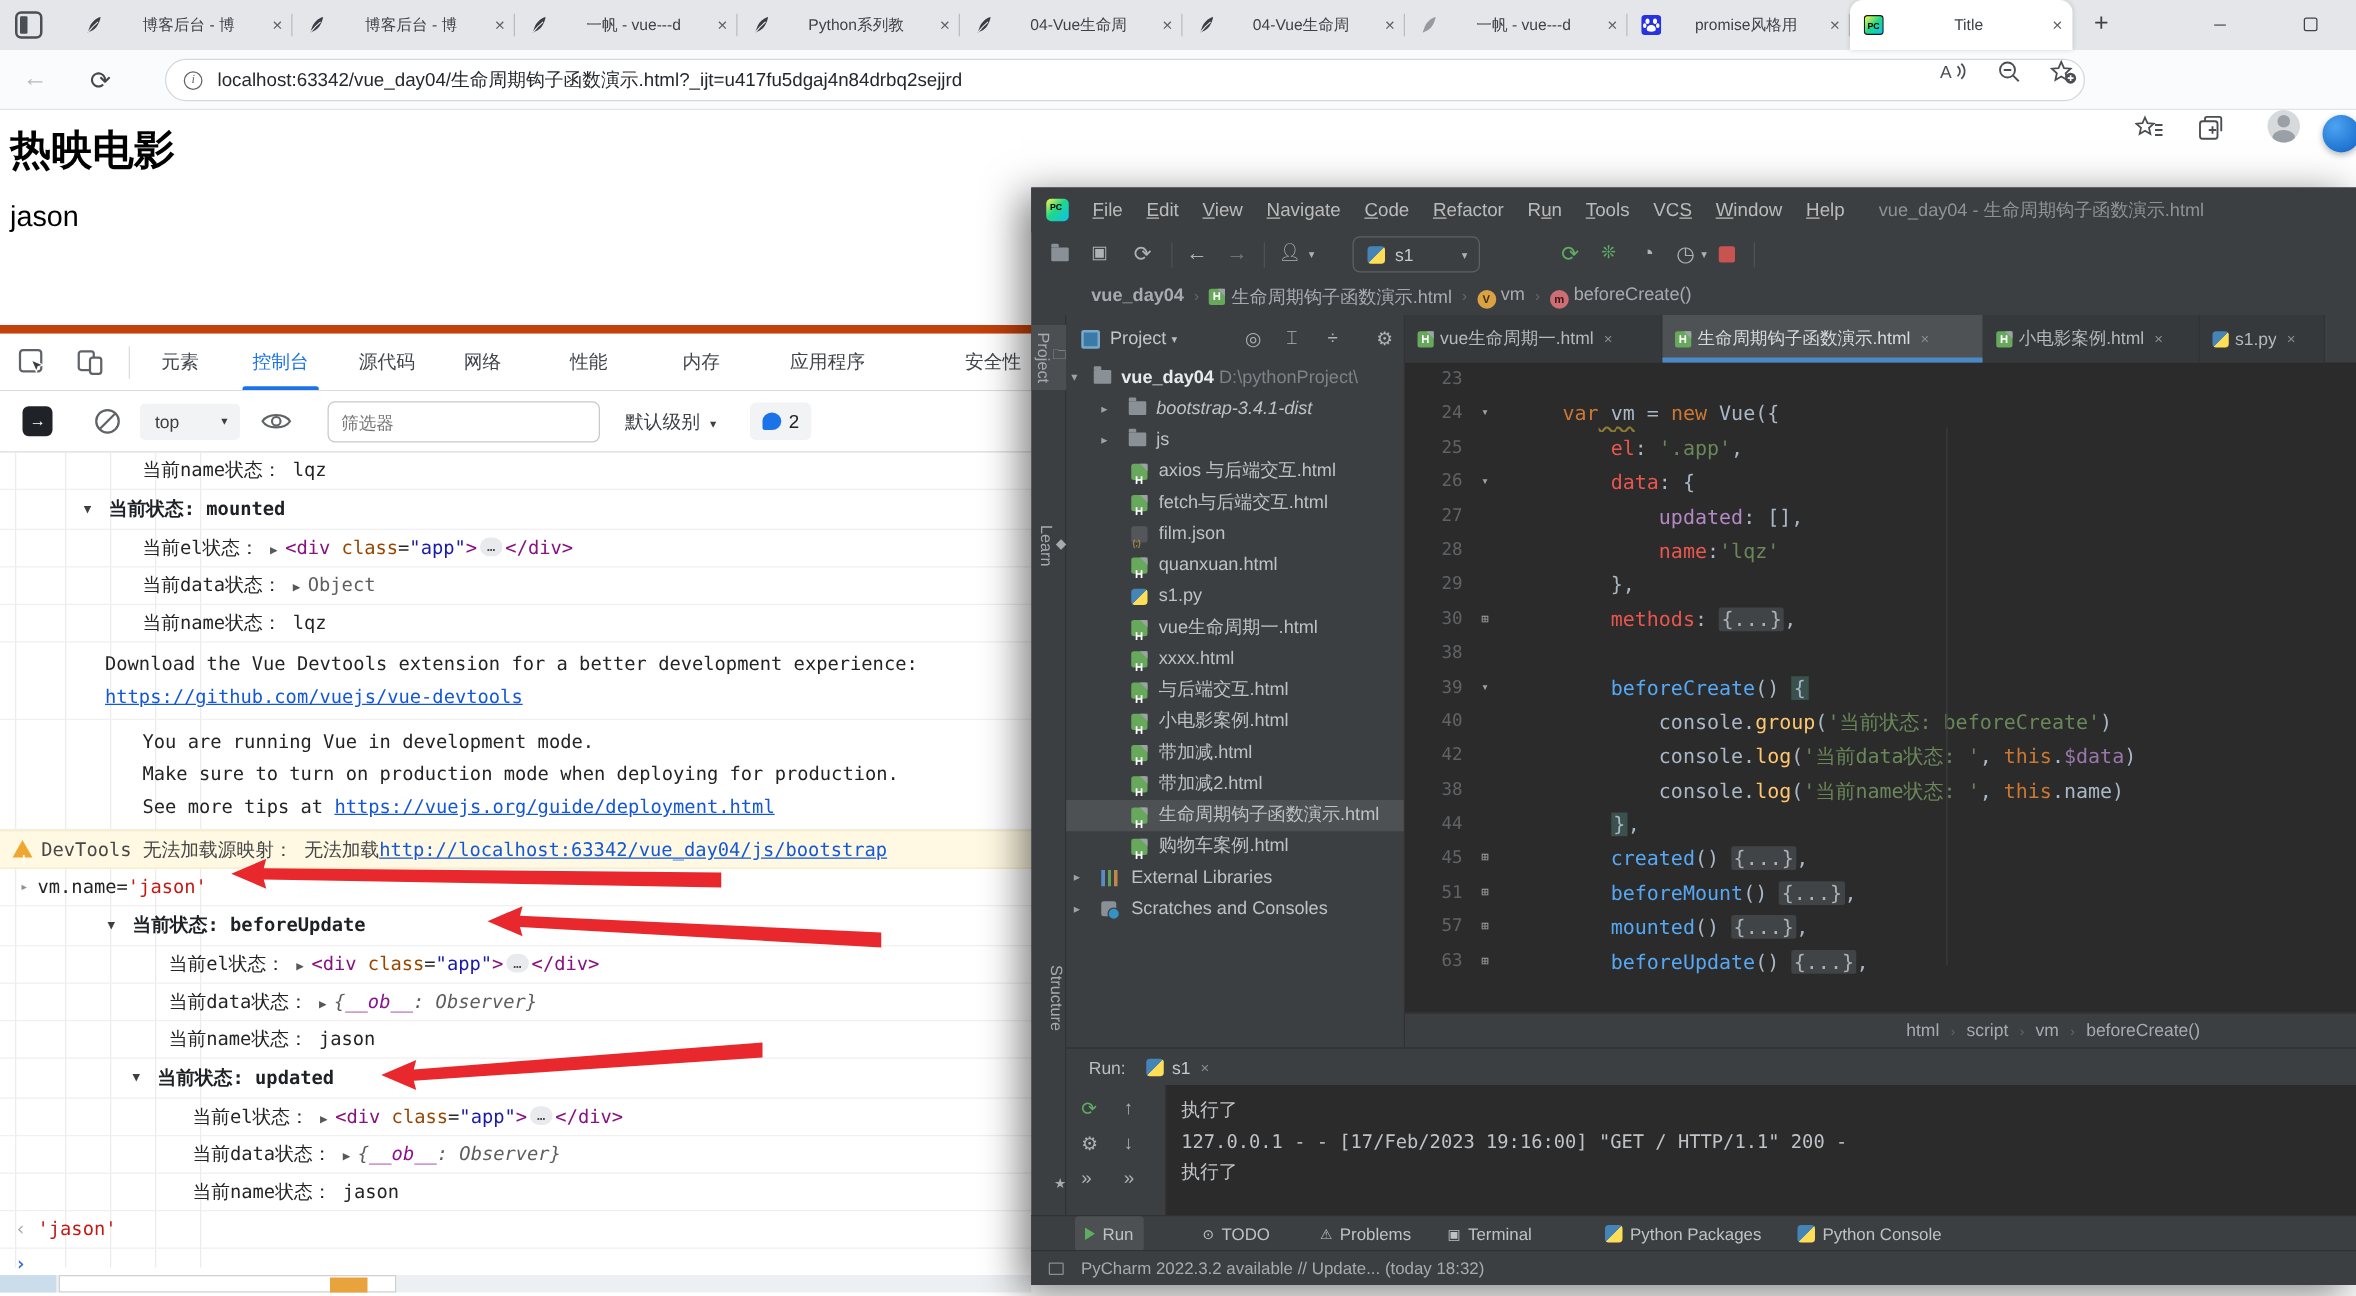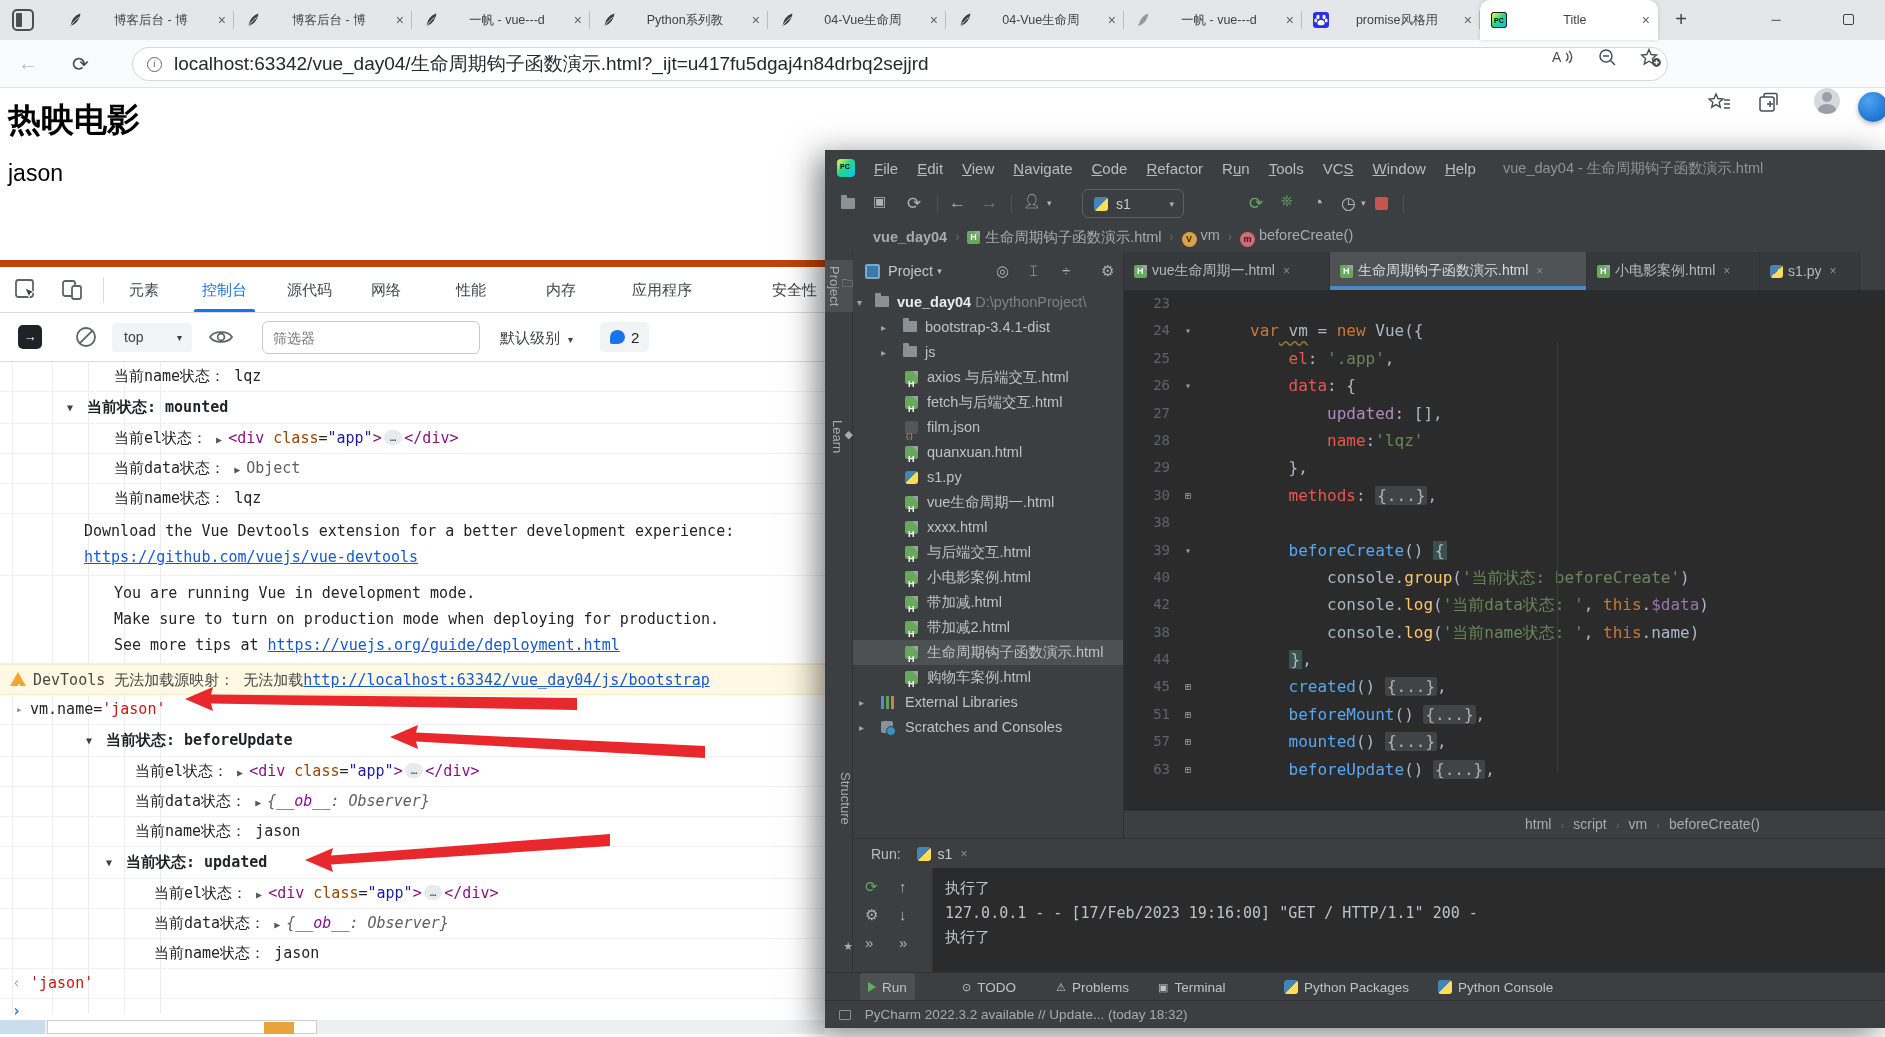--- a/index.html
+++ b/index.html
@@ -18,21 +18,21 @@
   .btab .ttl { flex:1; font-size:12.5px; color:#3F4247; white-space:nowrap; overflow:hidden;text-align:center; }
   .btab .cls { font-size:14px; color:#5F6368; margin-left:6px; cursor:default; }
   .newtab { position:absolute; top:8px; font-size:20px; color:#3F4247; width:26px; text-align:center; }
   .winctl { position:absolute; top:0px; width:40px; height:38px; color:#3F4247; font-size:13px; display:flex; align-items:center; justify-content:center; }
   .maxbox { width:11px; height:11px; border:1.3px solid #3F4247; border-radius:2px; }
 
   .toolbar { position:absolute; left:0; top:40px; width:1885px; height:48px; background:#FAFBFC; border-bottom:1px solid #E2E4E8; }
   .navic { position:absolute; top:12px; font-size:20px; }
   .urlpill { position:absolute; left:132px; top:7px; width:1536px; height:34px; background:#fff; border:1px solid #D4D7DB; border-radius:17px; display:flex; align-items:center; }
   .infoic { width:15px; height:15px; border:1.4px solid #5F6368; border-radius:50%; color:#5F6368; font-size:10px; line-height:12px; text-align:center; margin:0 12px 0 14px; font-family:"Liberation Serif",serif; font-style:italic; }
-  .urltxt { font-size:19px; color:#24292E; white-space:nowrap; }
+  .urltxt { font-size:15px; color:#24292E; white-space:nowrap; }
   .pill-ic { position:absolute; top:8px; }
   .out-ic { position:absolute; top:52px; }
   .avatar { position:absolute; left:1814px; top:48px; width:26px; height:26px; border-radius:50%; background:#D7DADD; overflow:hidden; }
   .avatar::before { content:""; position:absolute; left:8px; top:4px; width:10px; height:10px; border-radius:50%; background:#9AA0A6; }
   .avatar::after { content:""; position:absolute; left:4px; top:16px; width:18px; height:12px; border-radius:50%; background:#9AA0A6; }
   .moredots { position:absolute; left:1862px; top:56px; font-size:14px; color:#5F6368; letter-spacing:2px; }
   .edgebubble { position:absolute; left:1858px; top:92px; width:30px; height:30px; border-radius:50%;
                 background:radial-gradient(circle at 35% 30%, #4EA3F1, #0B62C4); box-shadow:0 2px 5px rgba(0,0,0,.3); }
 
   
@@ -546,21 +546,21 @@
       </div>
       <div class="tree" id="pc-tree">
           <div class="trow">
             <span class="chv" style="left: 4px;">▾</span>
             <span class="ic-folder" style="position: absolute; left: 22px; top: 6px;"></span>
             <span class="lbl" style="position: absolute; left: 44px;"><b>vue_day04</b><span class="extra"> D:\pythonProject\</span></span>
           </div>
           <div class="trow">
             <span class="chv" style="left: 28px;">▸</span>
             <span class="ic-folder" style="position: absolute; left: 50px; top: 6px;"></span>
-            <span class="lbl" style="position: absolute; left: 72px;">bootstrap-3.4.1-dist</span>
+            <span class="lbl" style="position: absolute; left: 72px; font-style: italic;">bootstrap-3.4.1-dist</span>
           </div>
           <div class="trow">
             <span class="chv" style="left: 28px;">▸</span>
             <span class="ic-folder" style="position: absolute; left: 50px; top: 6px;"></span>
             <span class="lbl" style="position: absolute; left: 72px;">js</span>
           </div>
           <div class="trow">
             <span class="ic-html" style="position: absolute; left: 52px; top: 6px;"></span>
             <span class="lbl" style="position: absolute; left: 74px;">axios 与后端交互.html</span>
           </div>

